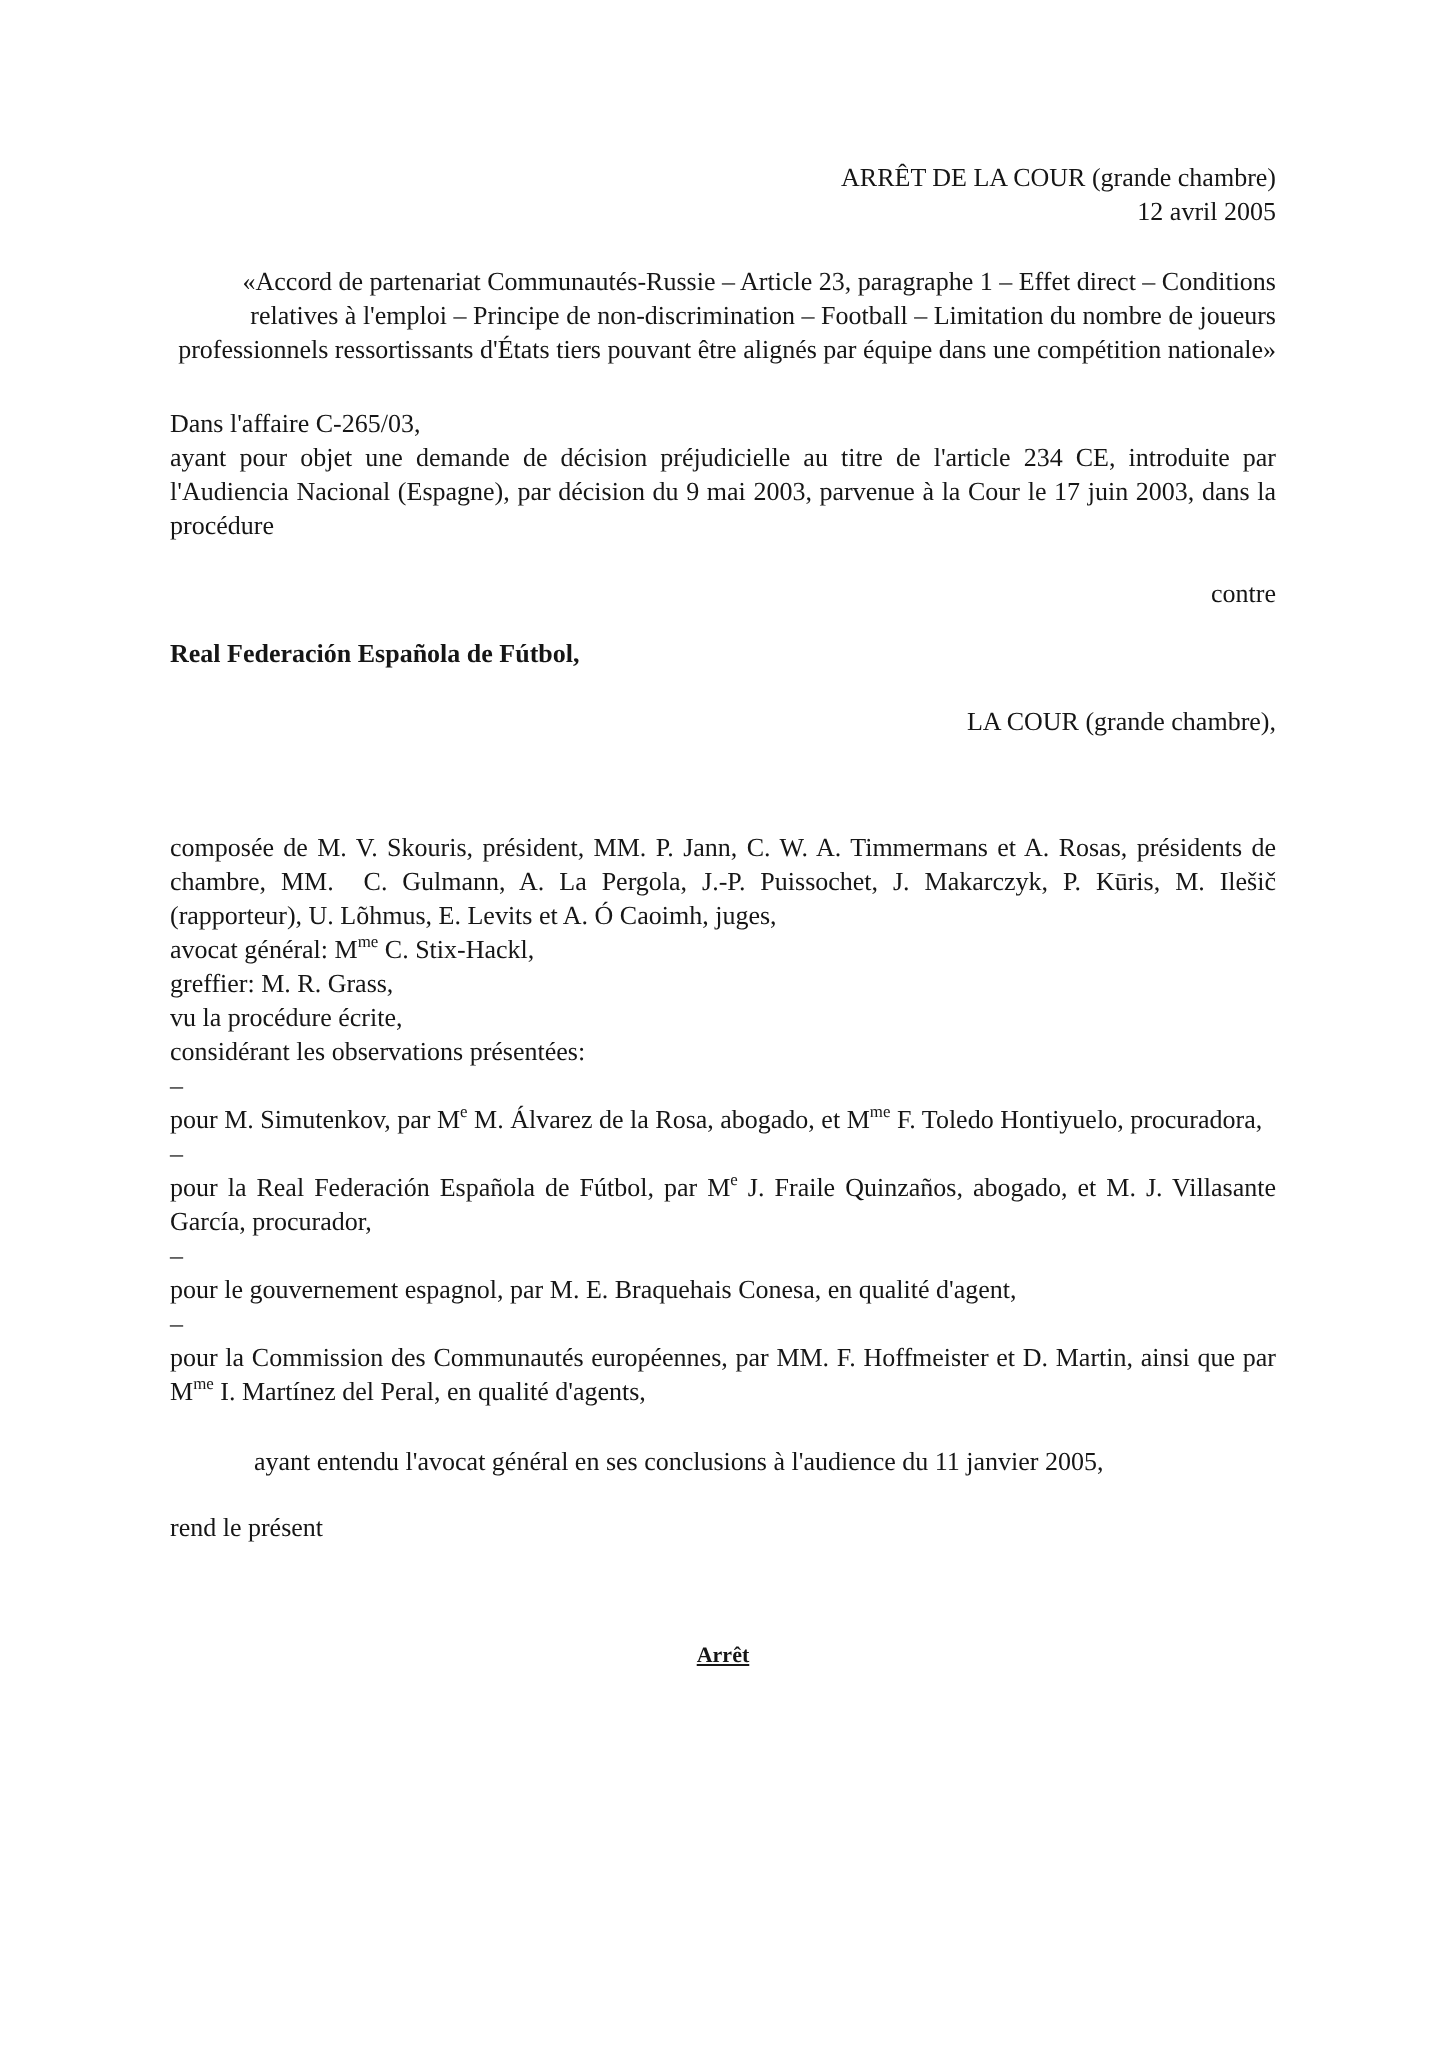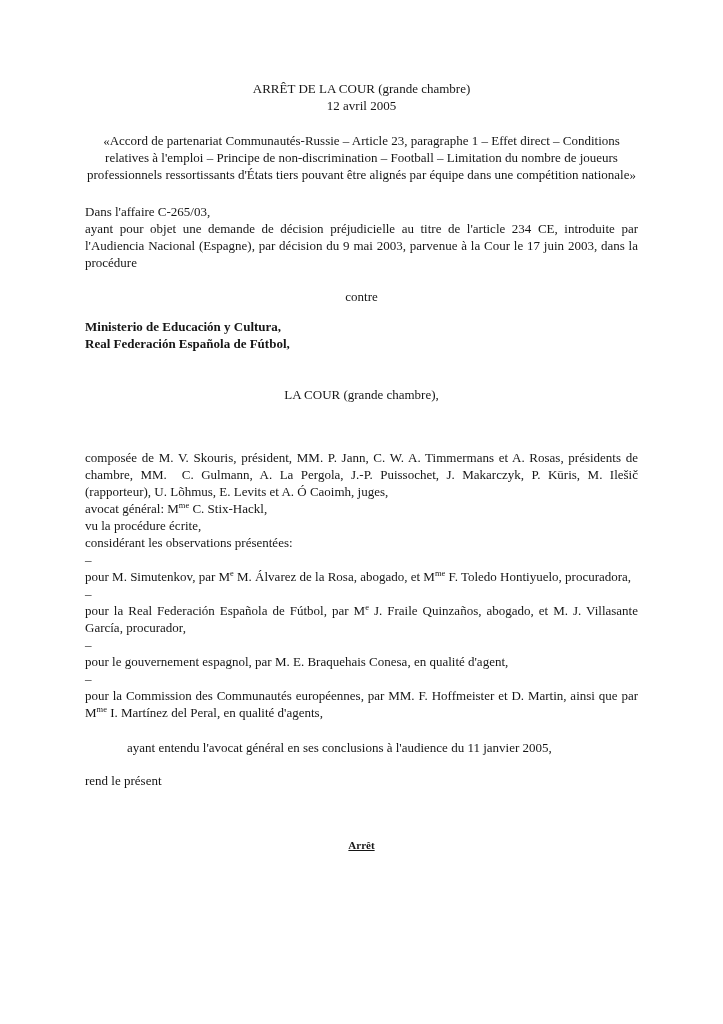--- a/index.html
+++ b/index.html
@@ -10,29 +10,29 @@
     background: #ffffff;
     box-sizing: border-box;
     padding: 80px 85px 0 85px;
     font-family: "Liberation Serif", "DejaVu Serif", serif;
     font-size: 13px;
     line-height: 17px;
     color: #161616;
     overflow: hidden;
   }
   p { margin: 0; }
-  .center { text-align: center; }
+  .center { text-align: right; }
   .justify { text-align: justify; }
   .bold { font-weight: bold; }
   sup { font-size: 0.65em; line-height: 0; vertical-align: super; }
   .subject      { margin-top: 18px; }
   .case-block   { margin-top: 20px; }
   .versus       { margin-top: 17px; }
   .defendants   { margin-top: 13px; }
-  .court-heading{ margin-top: 34px; }
+  .court-heading{ margin-top: 17px; }
   .composition-block { margin-top: 46px; font-family: Liberation Serif, serif; }
   .hearing      { margin-top: 18px; margin-left: 42px; }
   .renders      { margin-top: 16px; }
   .judgment-heading {
     margin-top: 48px;
     font-weight: bold;
     font-size: 11px;
     text-align: center;
     text-decoration: underline;
   }
@@ -50,29 +50,29 @@
   <p class="center subject">«Accord de partenariat Communautés-Russie – Article 23, paragraphe 1 – Effet direct – Conditions relatives à l'emploi – Principe de non-discrimination – Football – Limitation du nombre de joueurs professionnels ressortissants d'États tiers pouvant être alignés par équipe dans une compétition nationale»</p>
 
   <div class="case-block">
     <p>Dans l'affaire C-265/03,</p>
     <p class="justify">ayant pour objet une demande de décision préjudicielle au titre de l'article 234 CE, introduite par l'Audiencia Nacional (Espagne), par décision du 9 mai 2003, parvenue à la Cour le 17 juin 2003, dans la procédure</p>
   </div>
 
   <p class="center versus">contre</p>
 
   <div class="defendants">
-    <p class="bold">Ministerio de Educación y Cultura,</p>
     <p class="bold">Real Federación Española de Fútbol,</p>
   </div>
 
   <p class="center court-heading">LA COUR (grande chambre),</p>
 
   <div class="composition-block">
     <p class="justify">composée de M. V. Skouris, président, MM. P. Jann, C. W. A. Timmermans et A. Rosas, présidents de chambre, MM.&nbsp; C. Gulmann, A. La Pergola, J.-P. Puissochet, J. Makarczyk, P. Kūris, M. Ilešič (rapporteur), U. Lõhmus, E. Levits et A. Ó Caoimh, juges,</p>
     <p><span>avocat général: M</span><sup>me</sup><span> C. Stix-Hackl,</span></p>
+    <p>greffier: M. R. Grass,</p>
     <p>vu la procédure écrite,</p>
     <p>considérant les observations présentées:</p>
   </div>
 
   <div>
     <div>
       <p>–</p>
       <p class="justify"><span>pour M. Simutenkov, par M</span><sup>e</sup><span> M. Álvarez de la Rosa, abogado, et M</span><sup>me</sup><span> F. Toledo Hontiyuelo, procuradora,</span></p>
     </div>
     <div>

